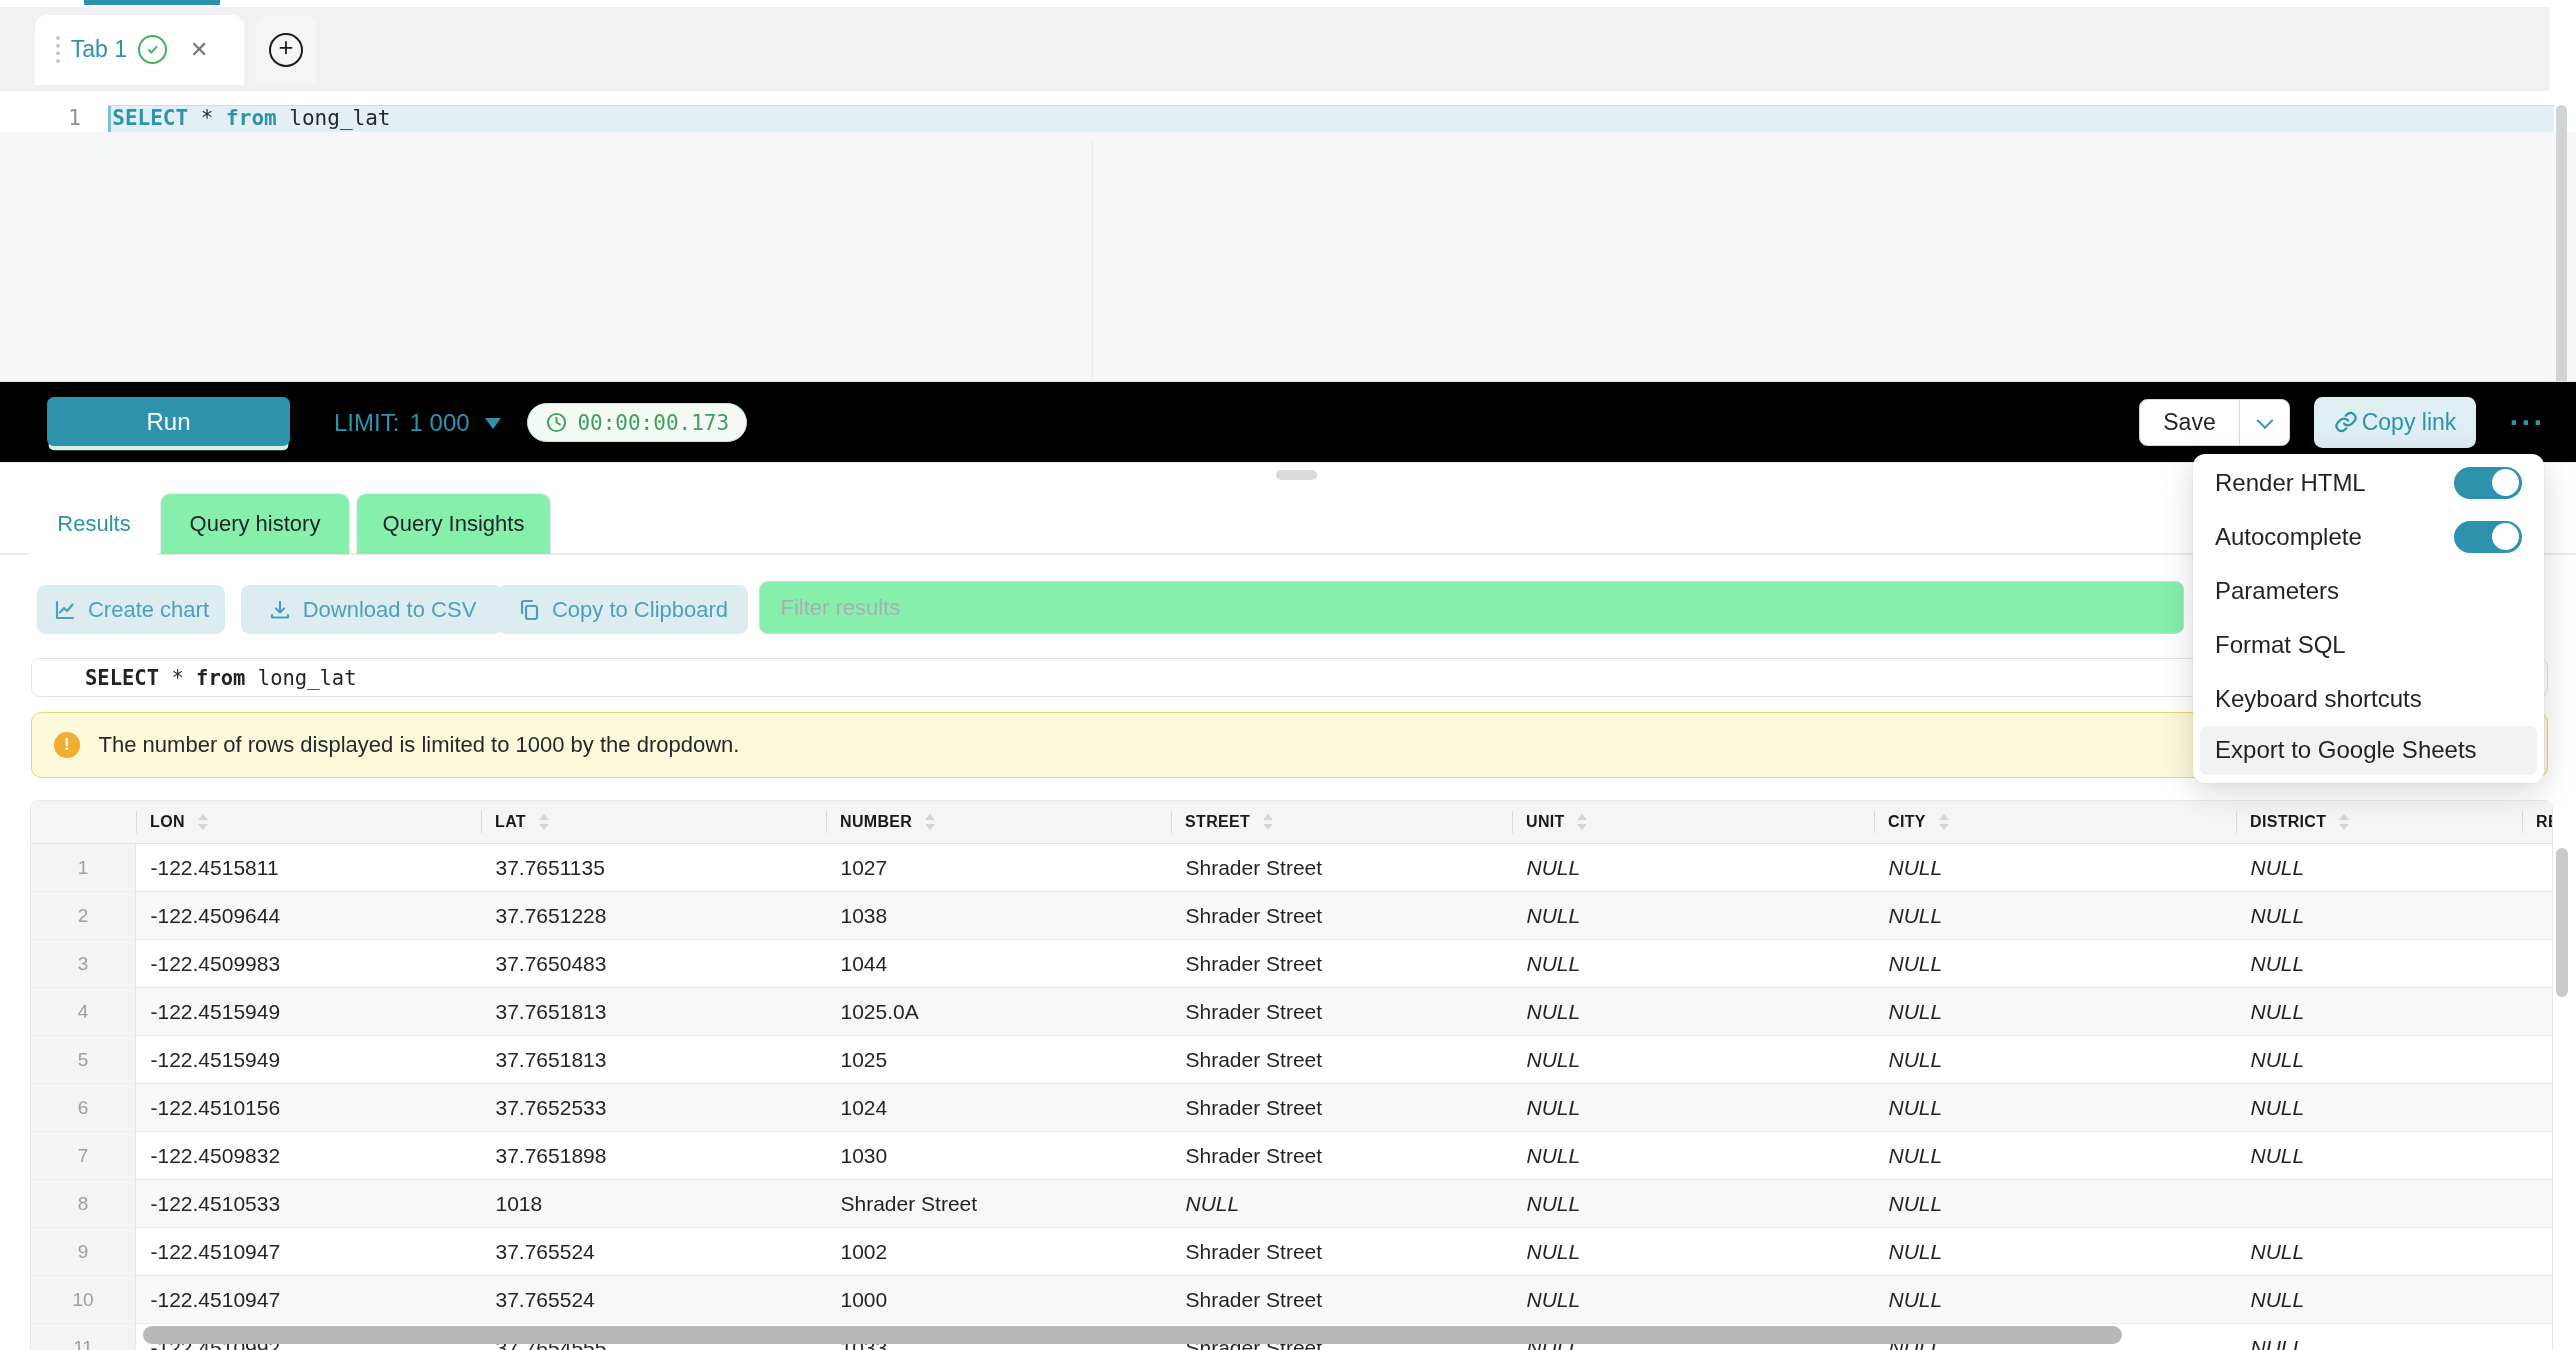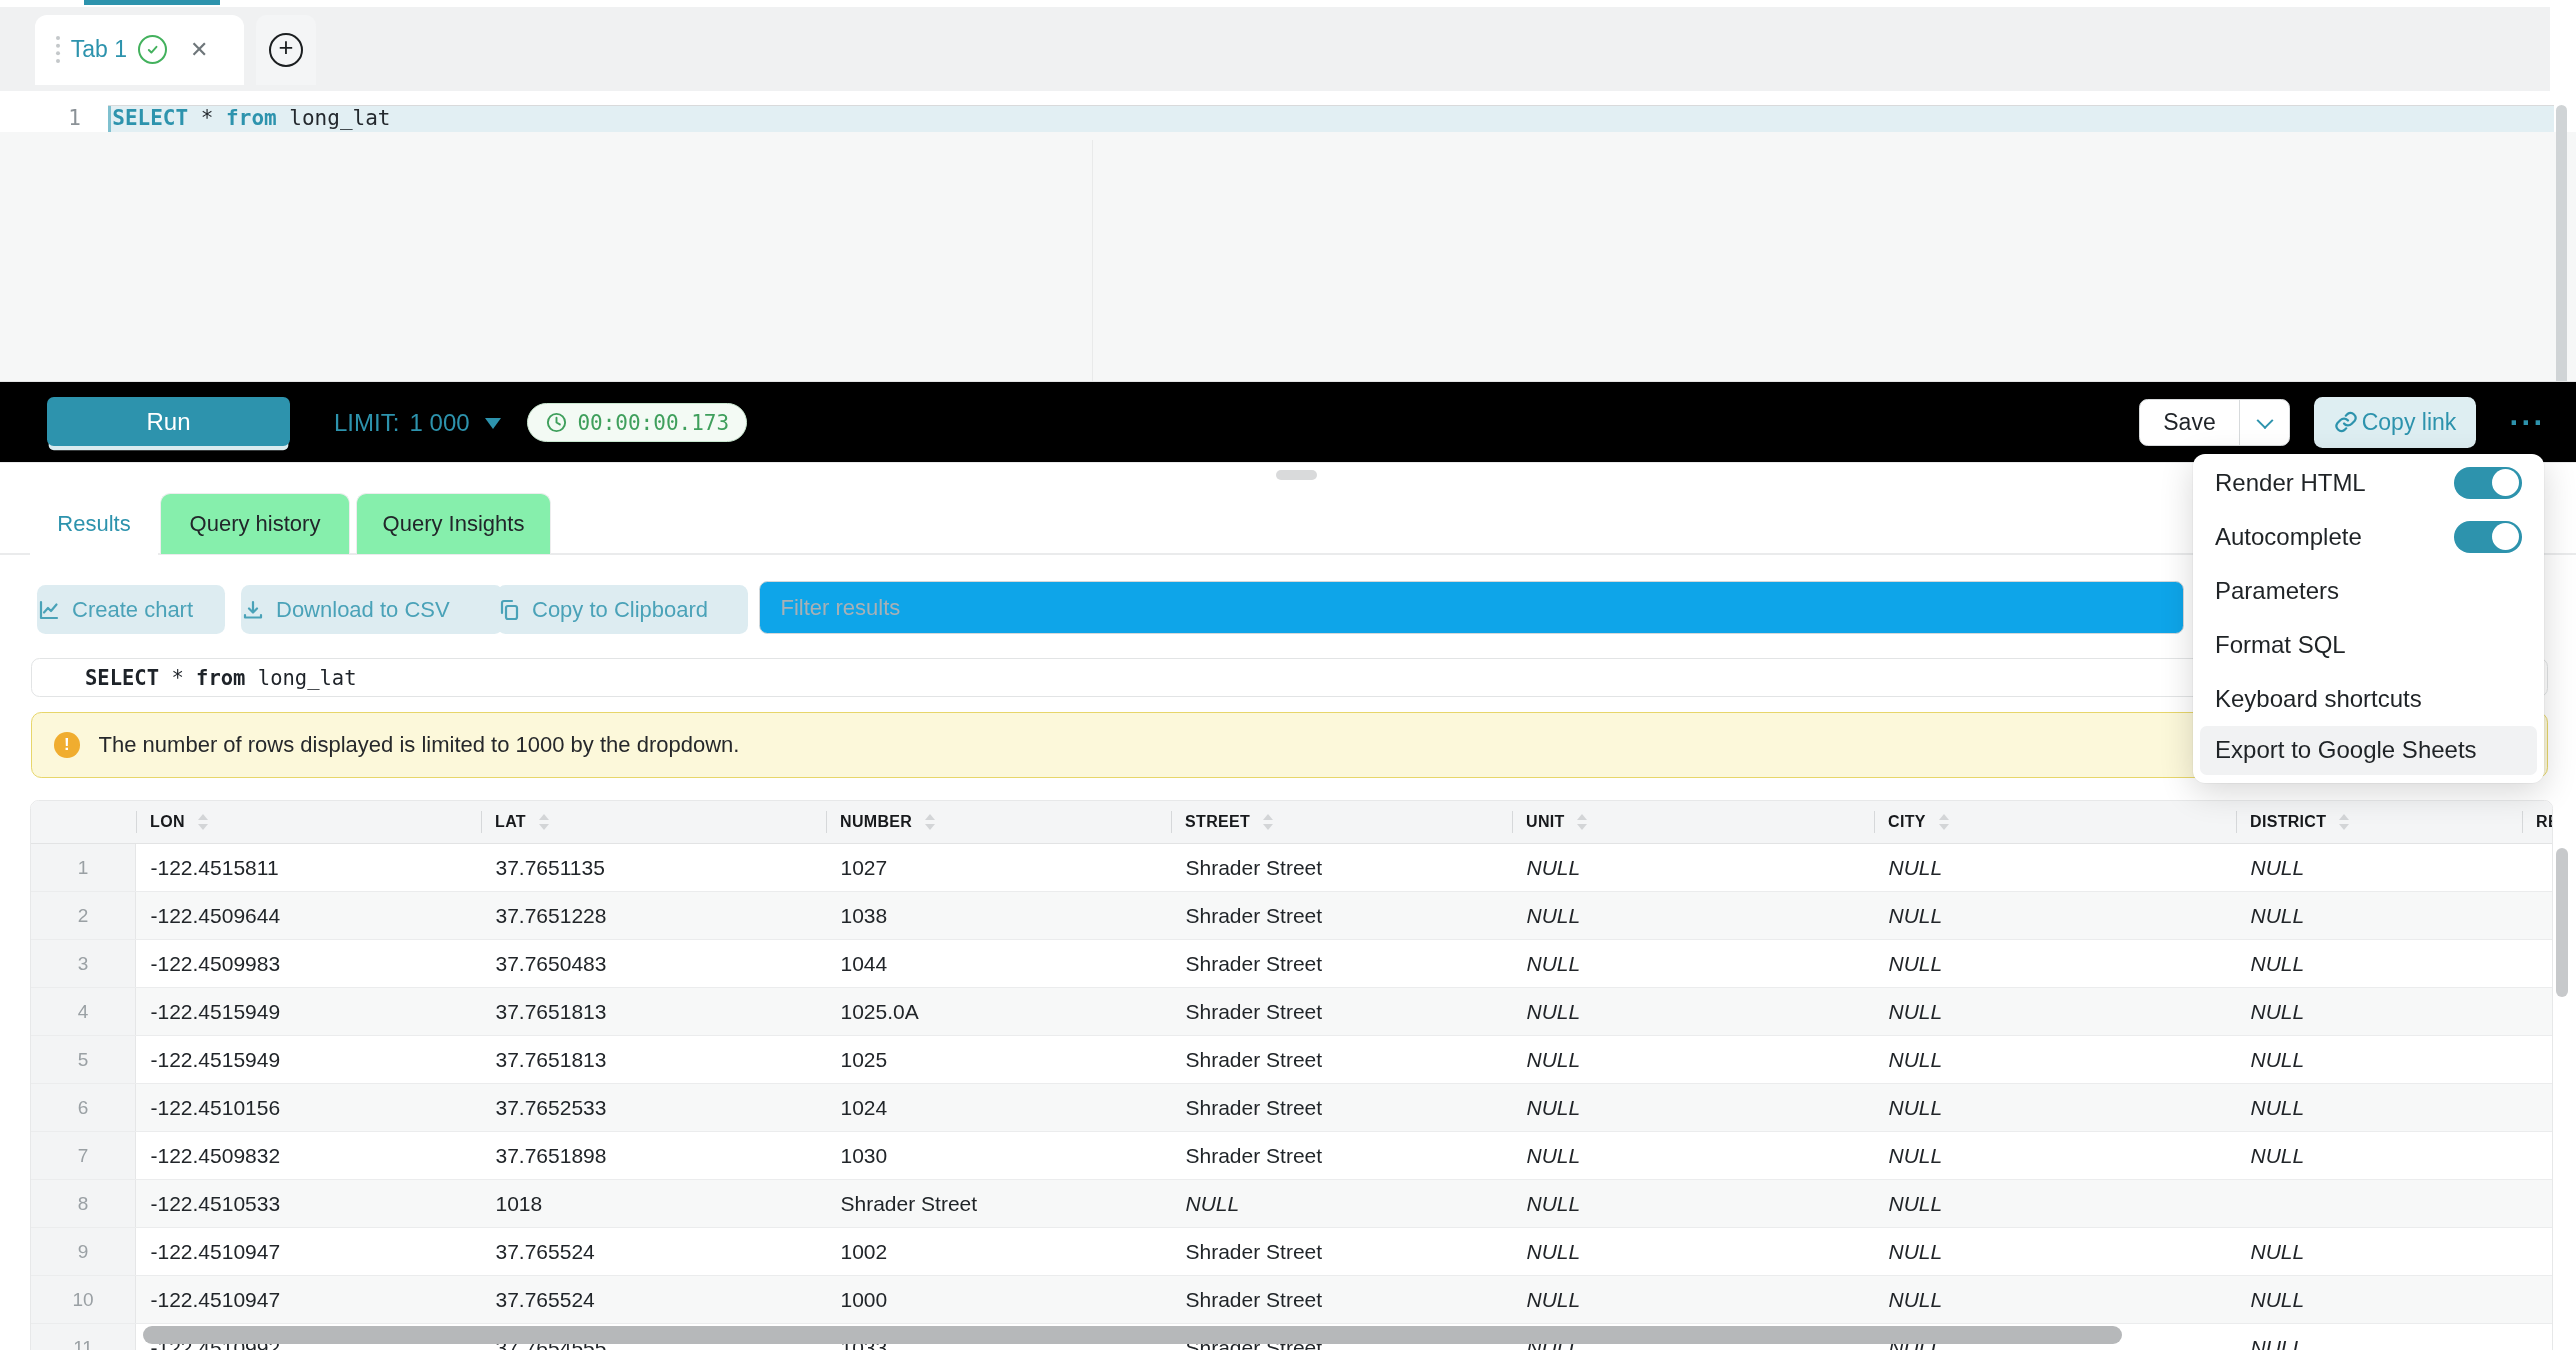--- a/index.html
+++ b/index.html
@@ -73,28 +73,28 @@
   .rtab { position:absolute; top:493px; height:61px; border-radius:10.2px 10.2px 0 0;
     display:flex; align-items:center; justify-content:center; font-size:22px; color:#22262a;
     background:#86efac; border:0.9px solid #ededee; border-bottom:none; }
   .rtab.active { top:491px; height:65px; background:#fff; border:none; color:#2d93ad; z-index:2; font-weight:500; }
   .rtab-results { left:30px; width:128px; }
   .rtab-history { left:160px; width:190px; }
   .rtab-insights { left:356px; width:195px; }
 
   
   .action-btn { position:absolute; top:585px; height:49px; background:#ddecf1; border:none; border-radius:8.5px;
-    display:flex; align-items:center; justify-content:flex-start; gap:11px; color:#4aa2b8; font-size:22px;
+    display:flex; align-items:center; justify-content:center; gap:11px; color:#4aa2b8; font-size:22px;
     font-family:inherit; }
   .btn-chart { left:37px; width:188px; }
   .btn-csv { left:241px; width:262px; }
   .btn-copy { left:497px; width:251px; }
   .filter-input { position:absolute; left:759px; top:581px; width:1425px; height:53px;
     border:1.3px solid #d5d8da; border-radius:8.5px; padding:0 20.5px; font-size:22px; color:#333;
-    font-family:inherit; background:#0ea5e9; }
+    font-family:inherit; background:#86efac; }
   .filter-input::placeholder { color:#a9b0b5; }
 
   
   .sql-echo { position:absolute; left:31px; top:658px; width:2517px; height:39px;
     border:1.3px solid #e2e4e5; border-radius:8.5px; background:#fff; display:flex; align-items:center;
     padding-left:53px; font-size:20.5px; color:#1e2329; }
   .warning-banner { position:absolute; left:31px; top:712px; width:2517px; height:66px; background:#fcf8da;
     border:1.3px solid #e7d66a; border-radius:10.2px; display:flex; align-items:center; padding-left:22px; }
   .warning-icon { width:25.6px; height:25.6px; border-radius:50%; background:#f0ad2f; color:#fff;
     display:flex; align-items:center; justify-content:center; font-size:17px; font-weight:700; flex:0 0 auto; }

